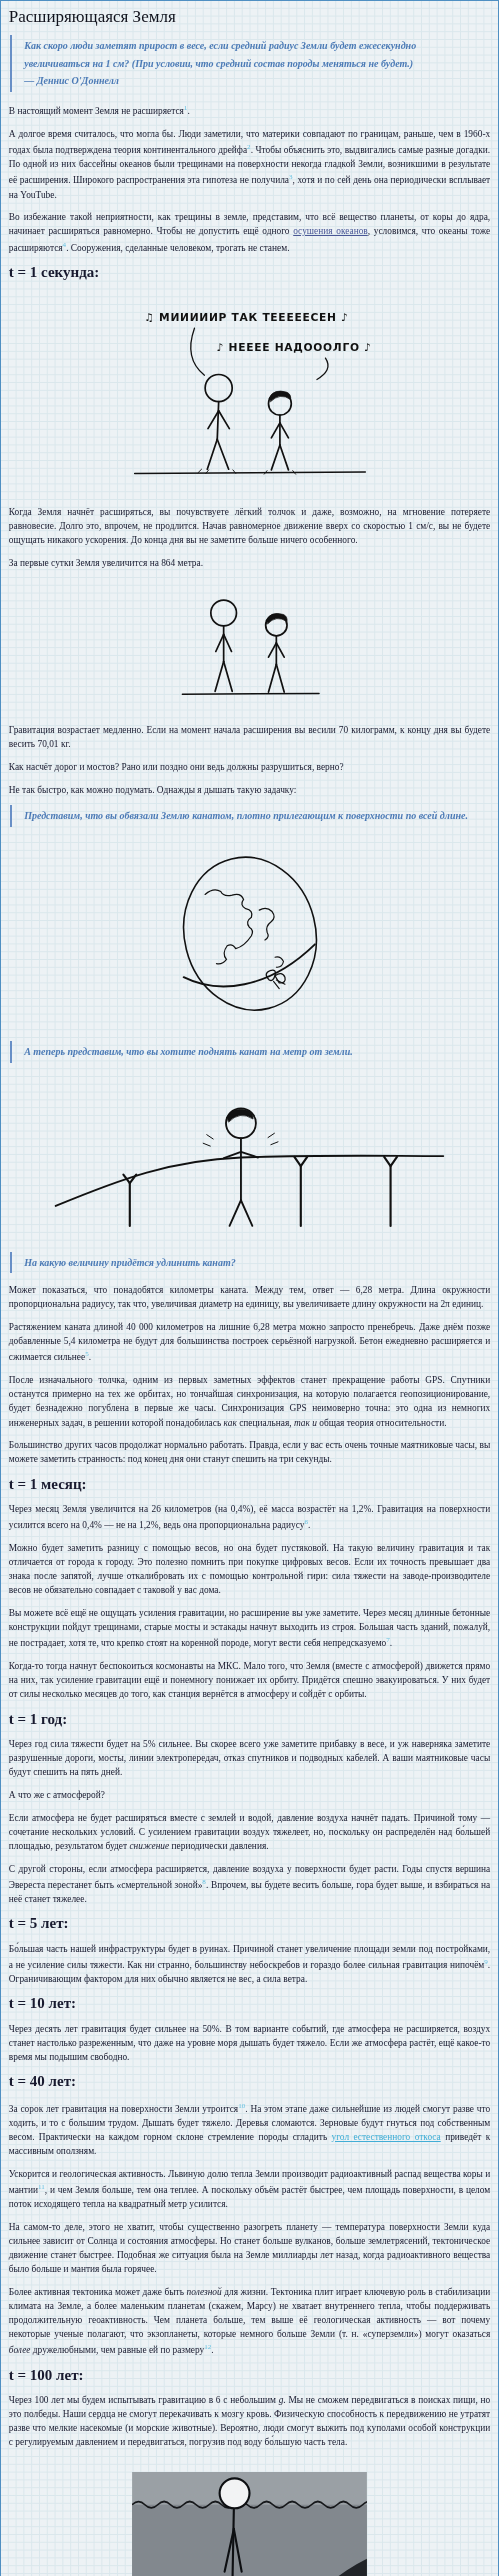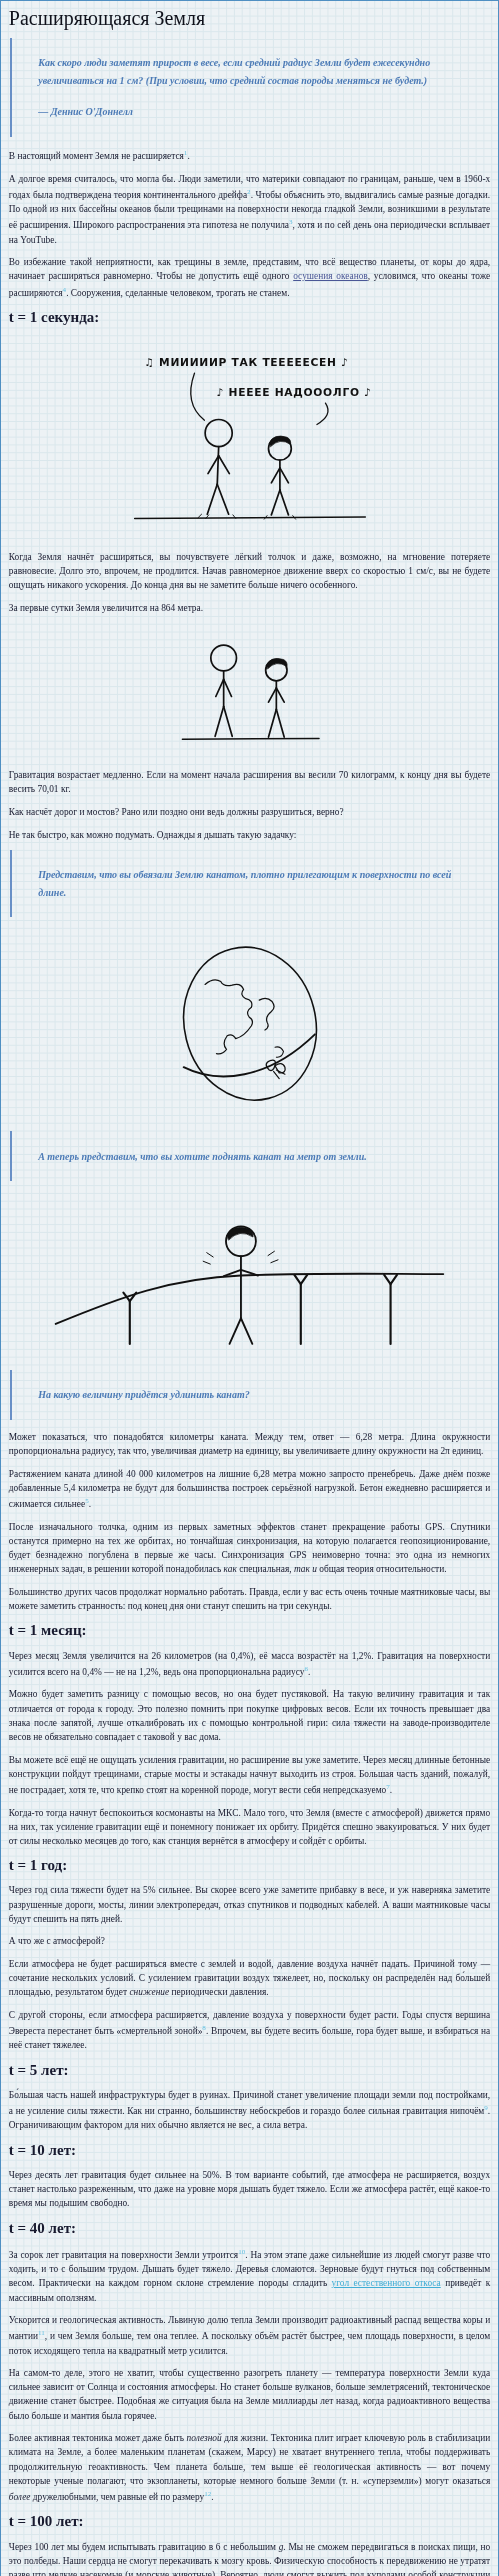--- a/index.html
+++ b/index.html
@@ -8,24 +8,24 @@
     background-color:#edf2f5;
     background-image:
       linear-gradient(#dae7ec 0.7px, transparent 0.7px),
       linear-gradient(90deg,#dae7ec 0.7px, transparent 0.7px);
     background-size:7.8px 7.8px;
     border:1.4px solid #4f8fc2;
     font-family:"Liberation Serif","DejaVu Serif",serif;
     color:#181a2f;
   }
   .page{position:relative;padding:2.9px 7.8px 18.5px 7.8px;min-height:2539px;}
-  h1.title{font-family:"Liberation Serif",serif;font-weight:normal;font-size:20px;margin:2.9px 0 4.3px 0;color:#10121c;}
+  h1.title{font-family:"Liberation Serif",serif;font-weight:normal;font-size:17px;margin:2.9px 0 4.3px 0;color:#10121c;}
   blockquote.q{margin:8.6px 0 10px 1.4px;border-left:2.9px solid #688fc6;padding:2.1px 10px 2.1px 12px;
     color:#4b7ab6;font-weight:bold;font-style:italic;font-size:10px;line-height:1.75;}
-  blockquote.q p{margin:14px;}
+  blockquote.q p{margin:0;}
   p.para{font-size:9.4px;line-height:1.5;text-align:justify;margin:8.6px 0;}
   p.thead{font-size:15px;font-weight:bold;margin:9.3px 0;}
   a.lnk{color:#41aed6;text-decoration:underline;cursor:pointer;}
   a.lnk.dark{color:#4a5796;}
   sup a.fn{color:#67c2e2;text-decoration:none;font-size:7.1px;cursor:pointer;}
   .figure{text-align:right;margin:23px 0;}
   .figure svg{display:block;margin:0 auto;}
   .comic{font-family:"DejaVu Sans",sans-serif;font-weight:bold;font-size:15px;letter-spacing:1px;fill:#111;}
   em{font-style:italic;}
 </style>

